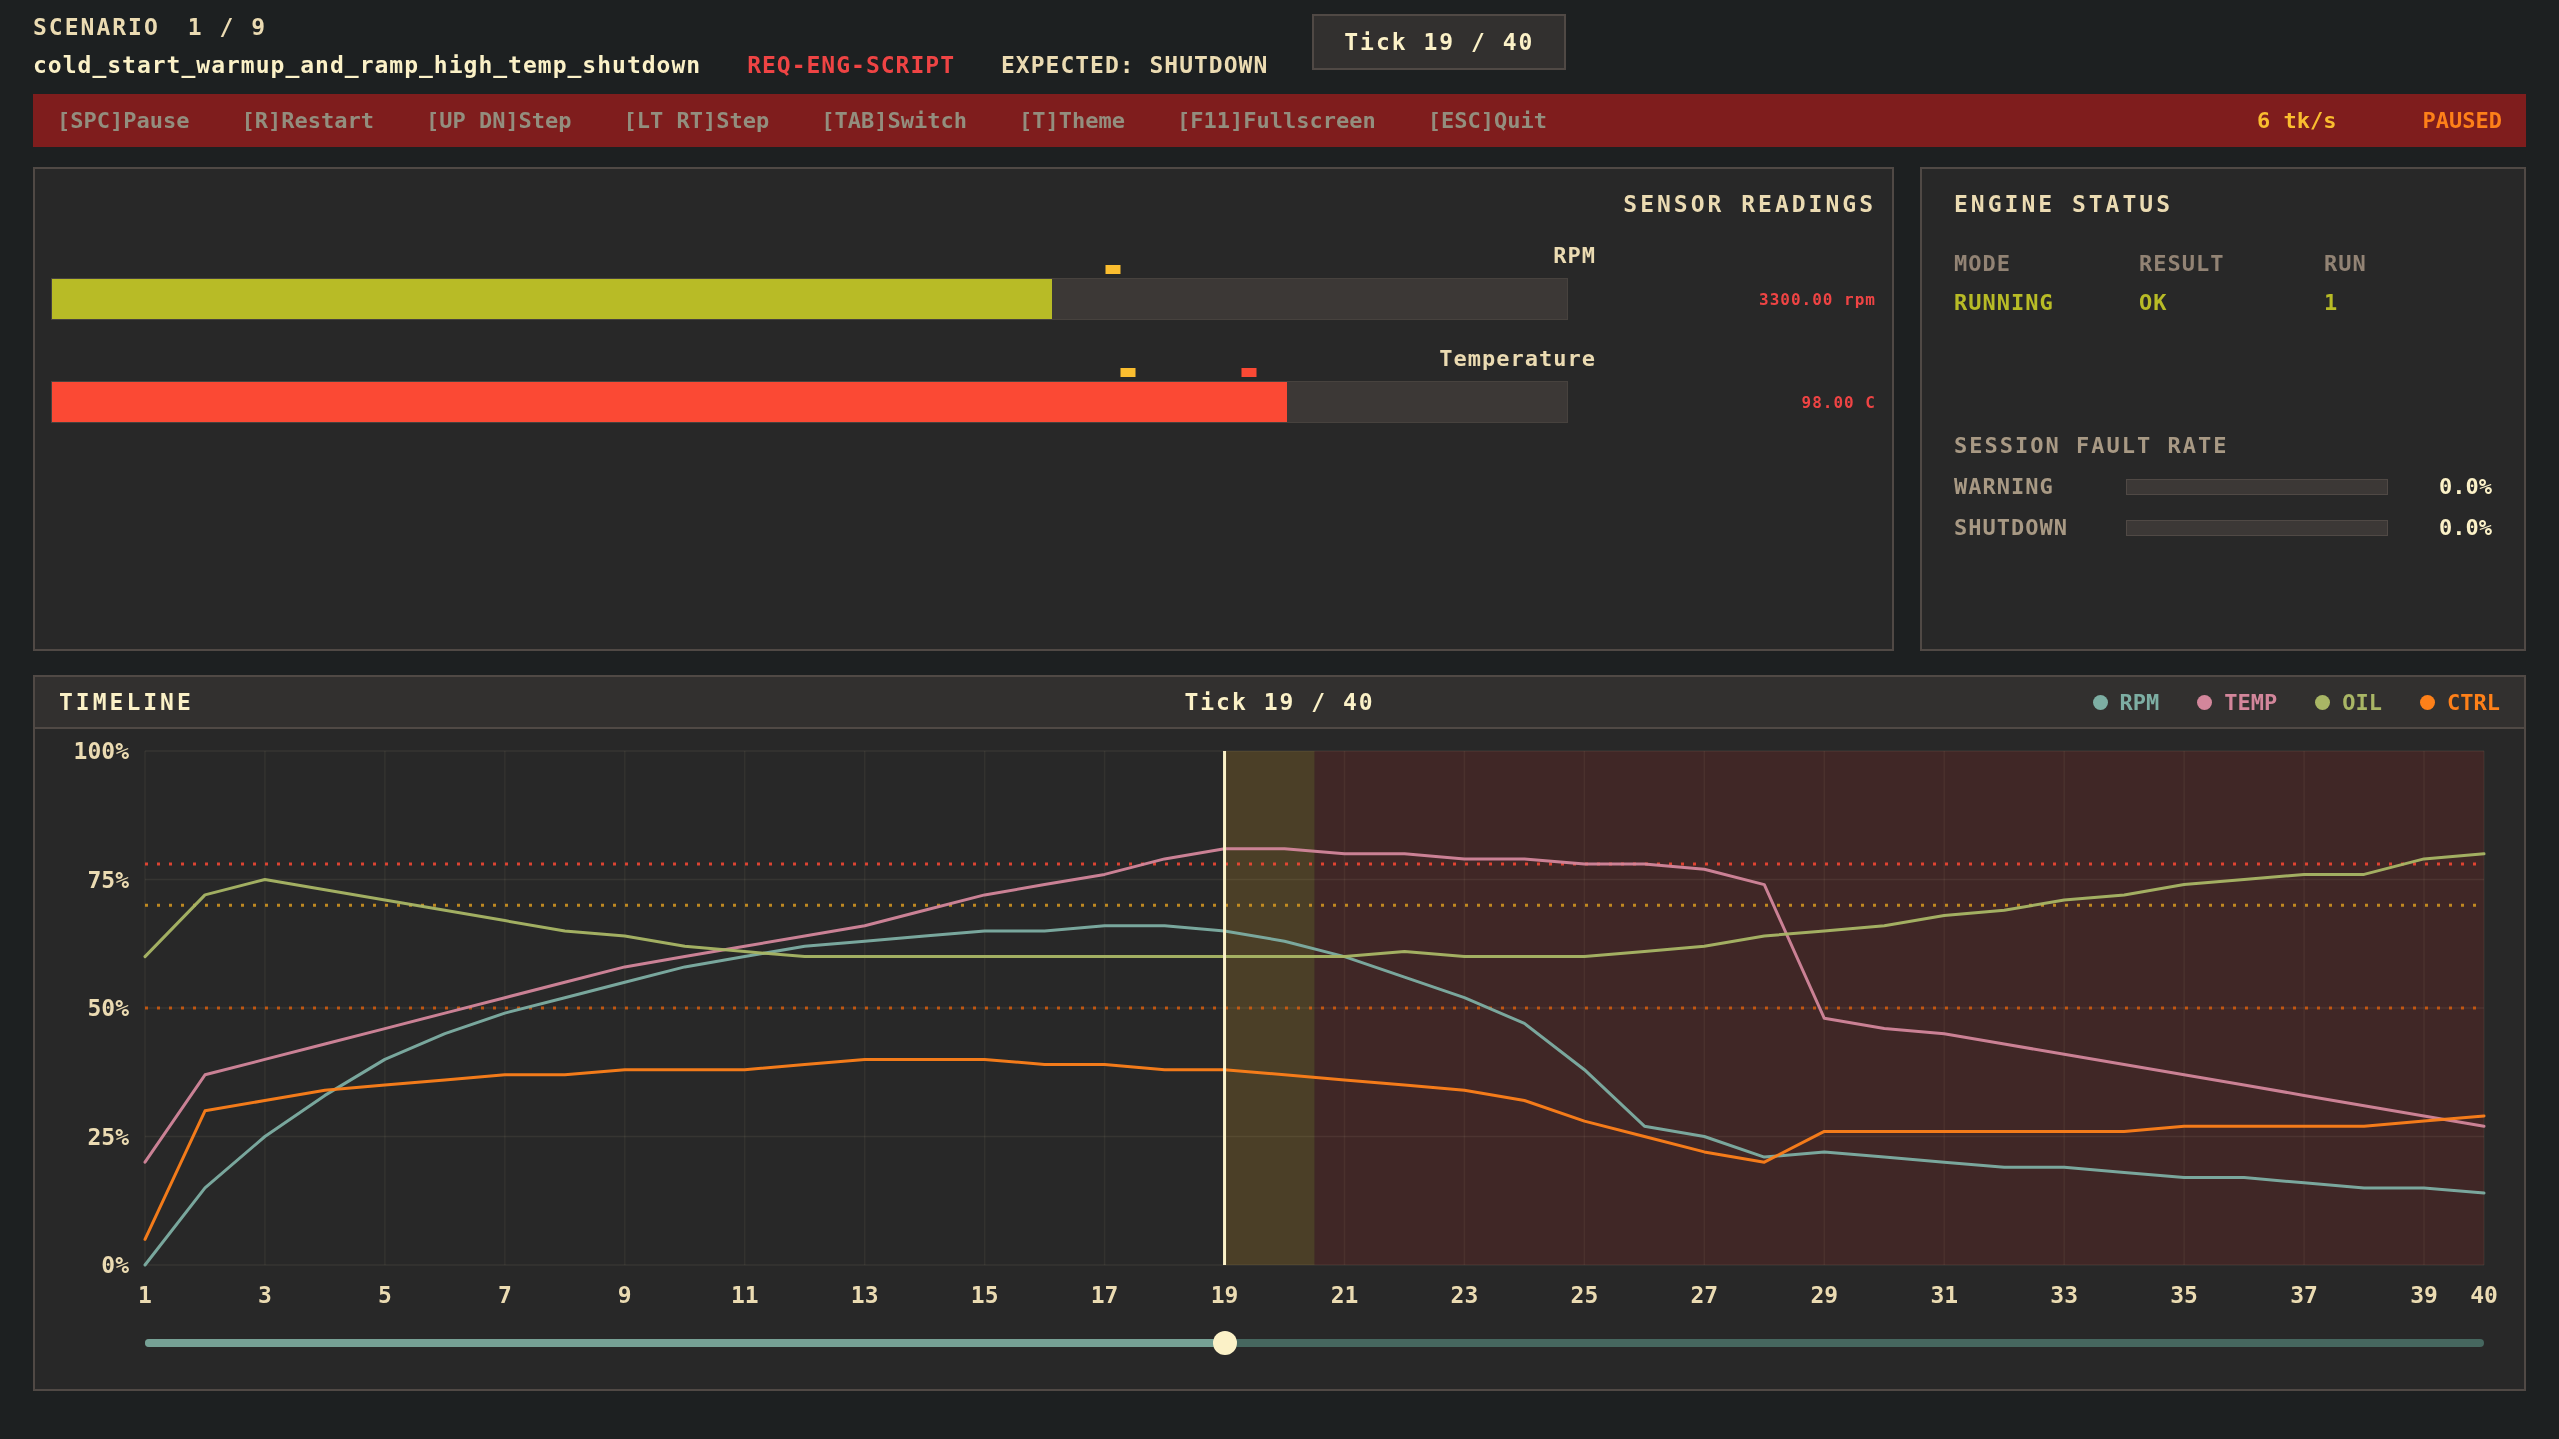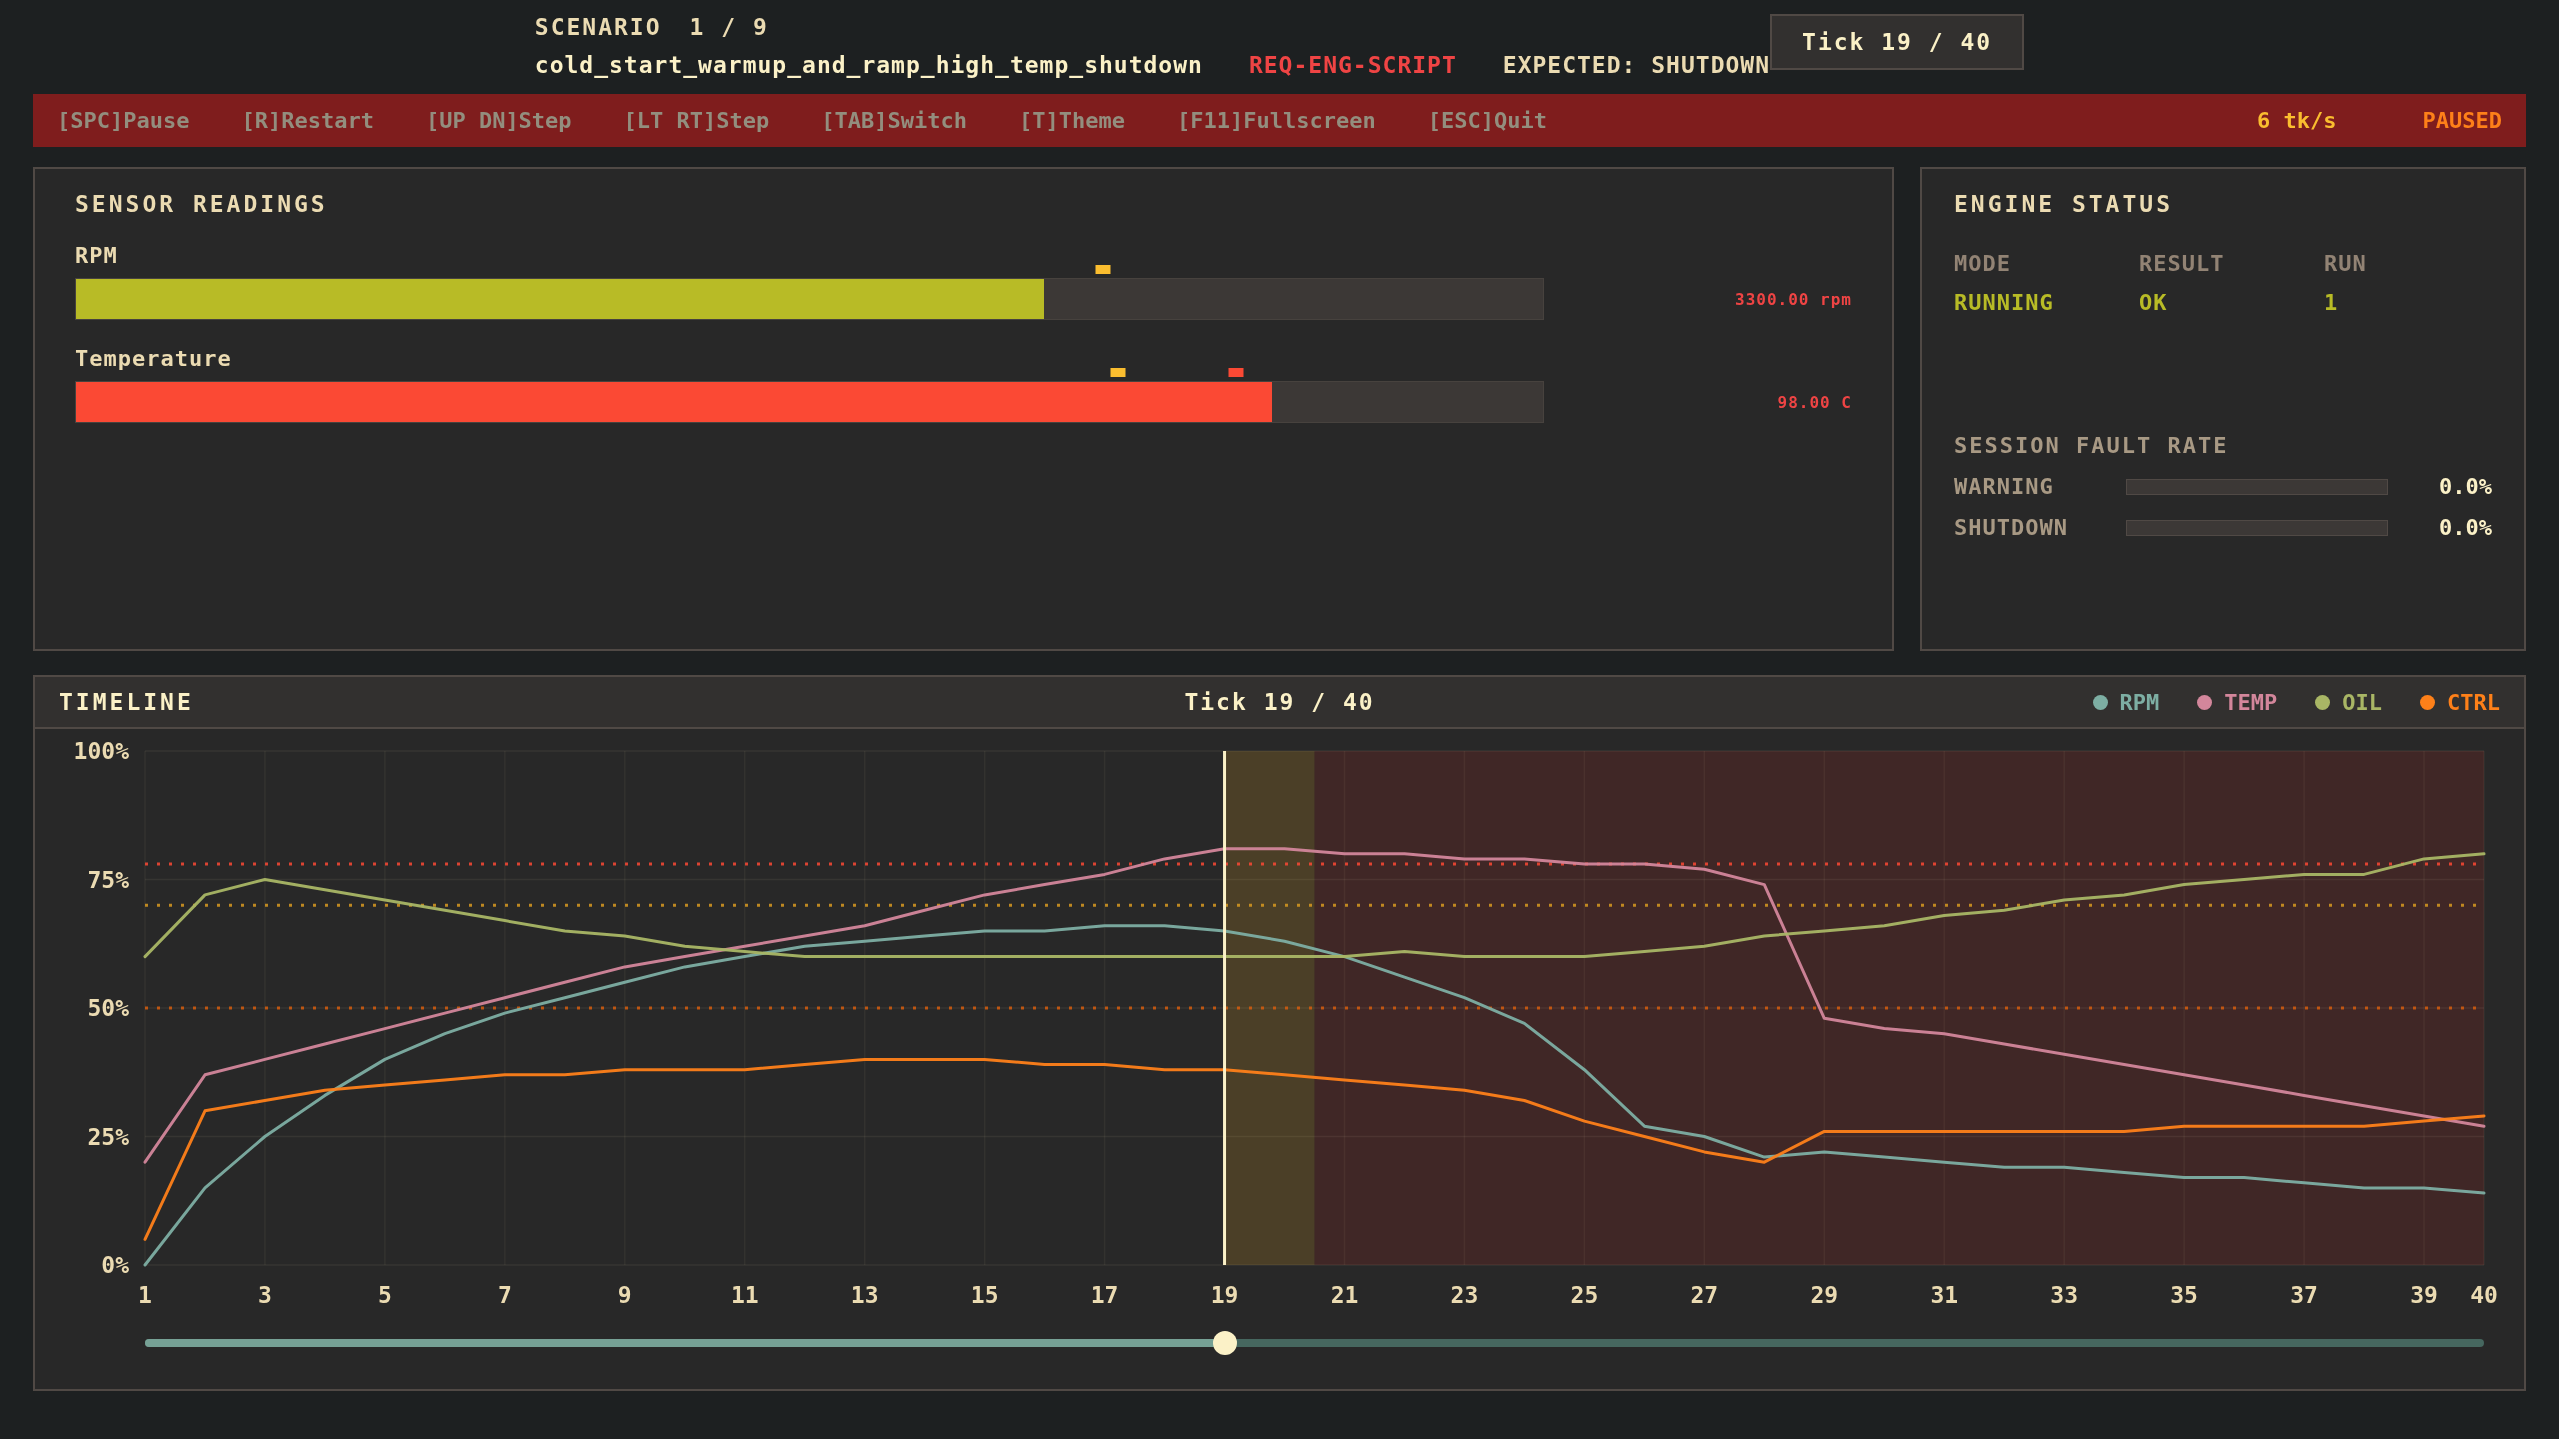--- a/index.html
+++ b/index.html
@@ -1,21 +1,21 @@
 <!DOCTYPE html>
 <html><head>
 <meta charset="utf-8">
 <style>
   * { box-sizing: border-box; }
   body { margin: 0; background: #1d2021; color: #ebdbb2;
          font-family: "DejaVu Sans Mono", "Liberation Mono", monospace; }
   .app { width: 2559px; height: 1439px; padding: 14px 33px 0; overflow: hidden; }
 
   
-  .topbar { display: flex; justify-content: center; align-items: flex-start; }
+  .topbar { display: flex; justify-content: flex-start; align-items: flex-start; gap: 44px; }
   .scenario-line1 { font-size: 23px; font-weight: bold; letter-spacing: 2px; display: flex; gap: 28px; color: #ebdbb2; }
   .scenario-line2 { margin-top: 12px; display: flex; gap: 46px; font-size: 23px; align-items: baseline; }
   .scn-name { font-weight: bold; color: #fbf1c7; letter-spacing: 1px; }
   .scn-tag { color: #ef4444; letter-spacing: 1px; font-weight: bold; }
   .scn-expected { color: #ebdbb2; font-weight: bold; letter-spacing: 1px; }
   .topbar-right { display: flex; gap: 20px; }
   .theme-btn { background: #504945; border: none; color: #ebdbb2; cursor: pointer;
                font-family: inherit; font-weight: bold; font-size: 23px; letter-spacing: 2px;
                padding: 14px 28px; display: flex; gap: 24px; }
   .tick-box { background: #32302f; border: 2px solid #504945; color: #fbf1c7;
@@ -26,21 +26,21 @@
             font-size: 22px; font-weight: bold; color: #938e7e; align-items: center; }
   .keybar-right { margin-left: auto; display: flex; gap: 66px; }
   .speed { color: #fabd2f; }
   .run-state { color: #fe8019; margin-left: 20px; }
 
   
   .main-row { display: flex; gap: 26px; margin-top: 20px; height: 484px; }
   .panel { background: #282828; border: 2px solid #504945; }
   .panel h2 { margin: 0; font-size: 23px; letter-spacing: 3px; color: #ebdbb2; font-weight: bold; }
 
-  .sensors-panel { width: 1861px; padding: 22px 40px; }
+  .sensors-panel { width: 1861px; padding: 22px 16px; text-align: right; }
   .sensor-row { display: flex; margin-top: 26px; }
   .sensor-main { flex: 1; }
   .sensor-label { font-size: 22px; font-weight: bold; color: #ebdbb2; margin-bottom: 10px; letter-spacing: 1px; }
   .bar-wrap { position: relative; margin-right: 28px; }
   .bar-track { height: 42px; background: #3c3836; border: 1px solid #47423e; }
   .bar-fill { height: 100%; }
   .marker { position: absolute; top: -13px; width: 15px; height: 9px; transform: translateX(-50%); }
   .sensor-value { width: 280px; height: 42px; align-self: flex-end; display: flex; align-items: center;
                   justify-content: flex-end; font-size: 16px; font-weight: bold; color: #ef4444; letter-spacing: 1px; }
 

